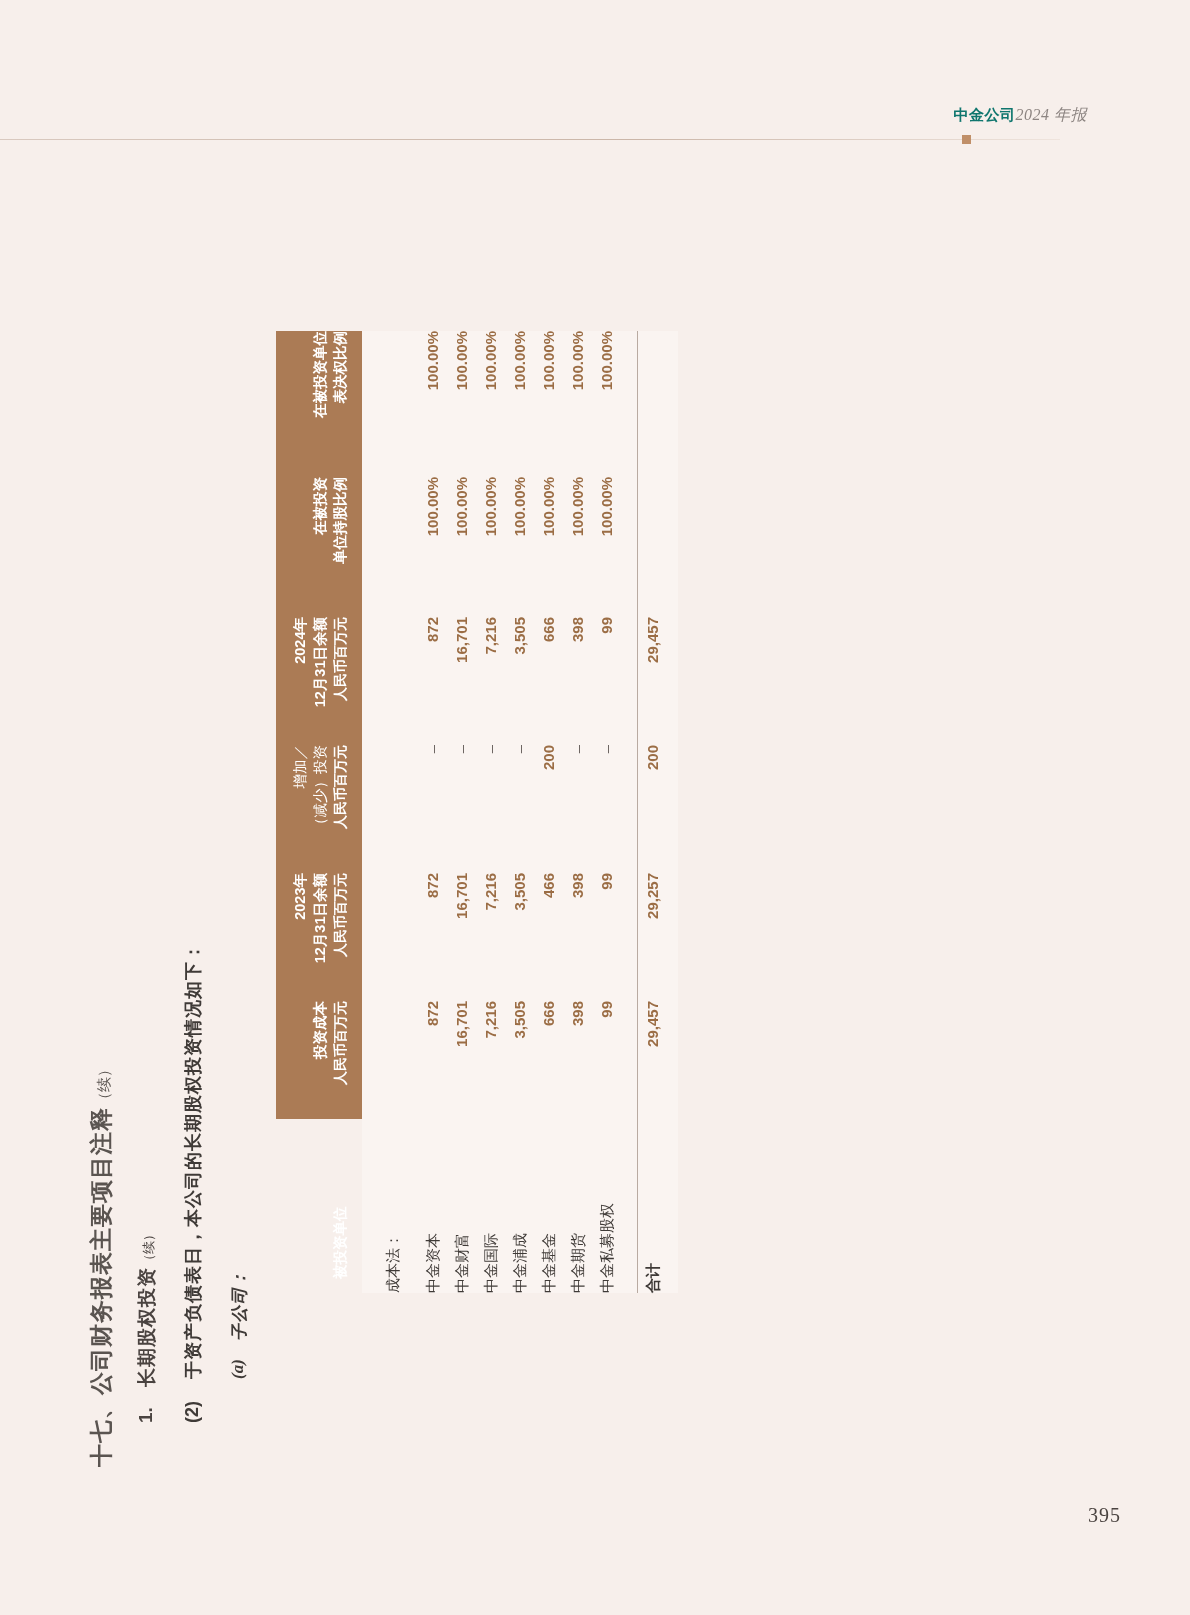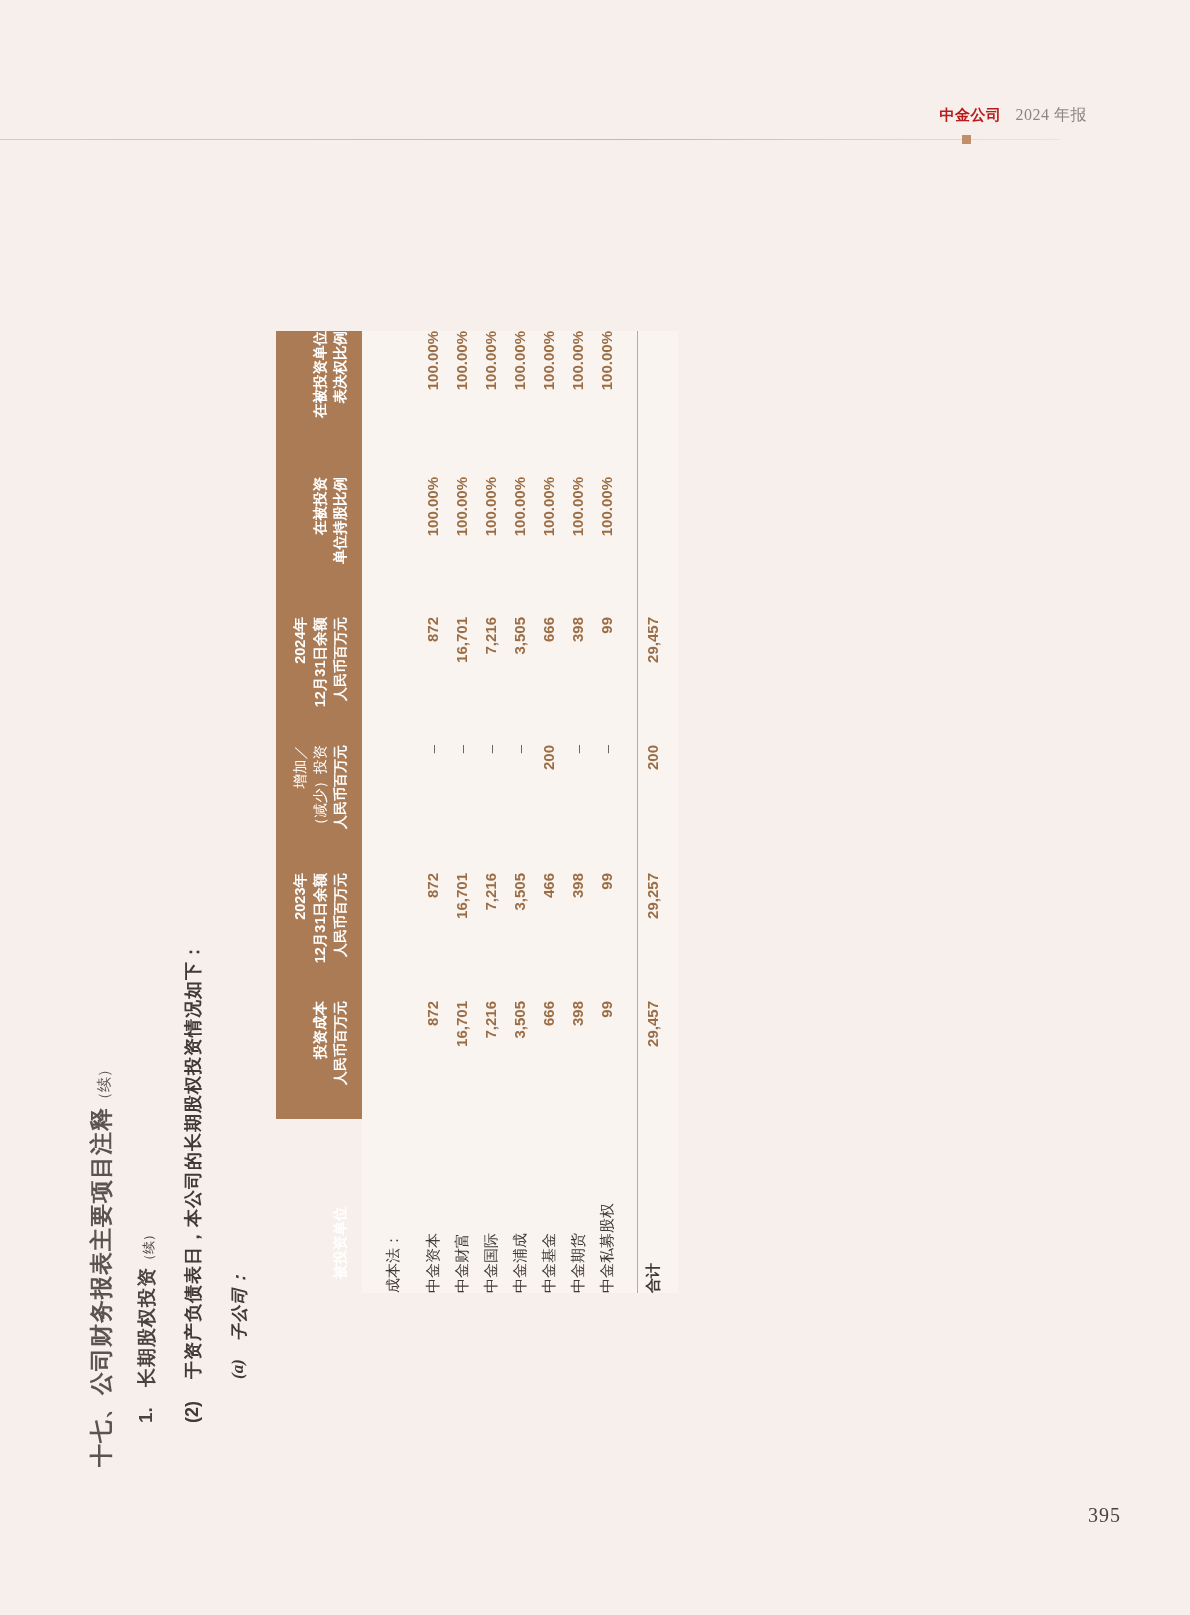--- a/index.html
+++ b/index.html
@@ -13,23 +13,23 @@
   }
 
   
   #running-header{
     position:absolute; top:105px; left:0; width:1190px; height:50px;
   }
   #running-header .hdr-text{
     position:absolute; right:103px; top:0;
     font-size:15px; letter-spacing:.5px; white-space:nowrap;
   }
-  #running-header .hdr-company{ color:#b91c1c; font-weight:bold;margin-top:12px; }
-  #running-header .hdr-year{ color:#8d8582; margin-left:14px;
-    font-family:"Liberation Serif","DejaVu Serif",serif; font-weight:normal; font-size:16px;}
+  #running-header .hdr-company{ color:#0f766e; font-weight:bold;margin-top:12px; }
+  #running-header .hdr-year{ color:#8d8582; 
+    font-family:"Liberation Serif","DejaVu Serif",serif; font-weight:normal; font-size:16px;font-style:italic;}
   #running-header .rule{
     position:absolute; left:0; top:34px; width:1060px; height:1px;
     background:linear-gradient(to right,#d9c9bf 0%, #cbb6a8 60%, #efe4dd 100%);
   }
   #running-header .rule-sq{
     position:absolute; left:962px; top:30px; width:9px; height:9px;
     background:#c08f68;
   }
 
   

